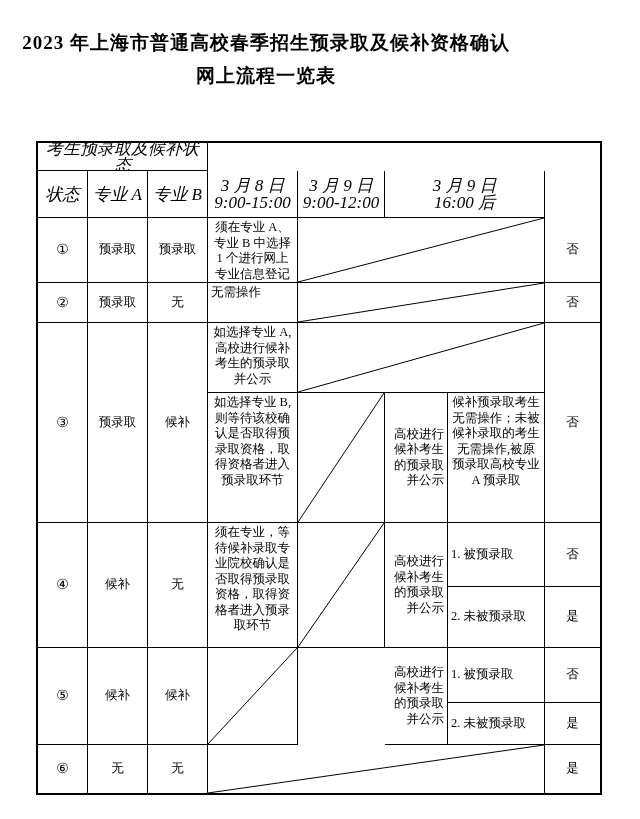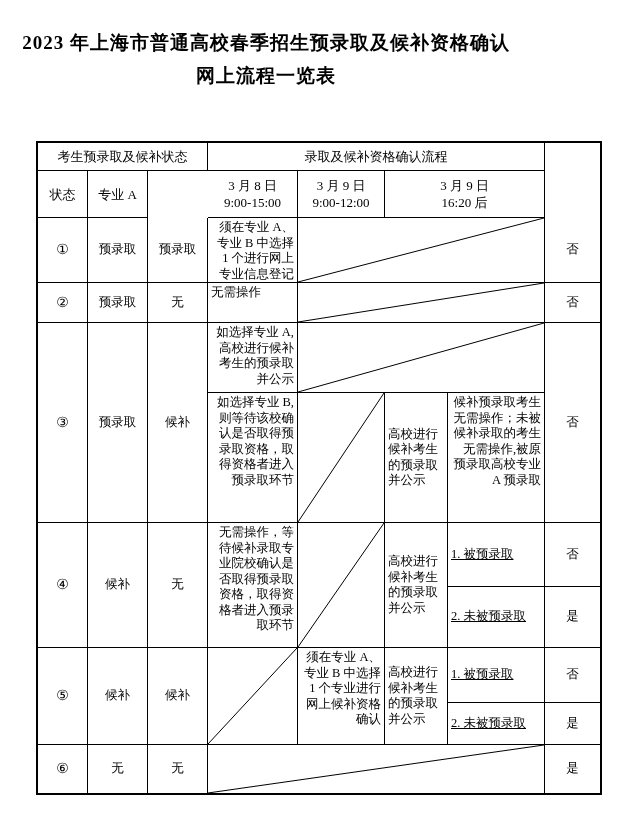--- a/index.html
+++ b/index.html
@@ -37,59 +37,59 @@
     flex-direction: column;
     justify-content: center;
     align-items: center;
     text-align: center;
     border-right: 1px solid #000;
     border-bottom: 1px solid #000;
     padding: 2px 3px;
     overflow: hidden;
     box-sizing: border-box;
   }
-  .p  { justify-content: flex-start; align-items: flex-start; text-align: right; }   
-  .pv { justify-content: center; align-items: flex-start; text-align: left; }       
-  .o  { justify-content: center; align-items: flex-start; text-align: left; text-decoration: underline; }       
+  .p  { justify-content: flex-start; align-items: flex-start; text-align: center; }   
+  .pv { justify-content: center; align-items: flex-start; text-align: right; }       
+  .o  { justify-content: center; align-items: flex-start; text-align: left; }       
   .nr { border-right: none; }
   .nb { border-bottom: none; }
-  .hd { font-size: 13px; line-height: 17px; }
+  .hd { font-size: 17px; line-height: 17px; font-style: italic; }
   .st { font-size: 14px; }
   .blk { display: block; }
 
   .diag { position: absolute; left: 0; top: 0; width: 100%; height: 100%; }
 </style>
 </head>
 <body>
 
 <div class="page">
 
   <div class="title">
     <div>2023 年上海市普通高校春季招生预录取及候补资格确认</div>
     <div>网上流程一览表</div>
   </div>
 
   <div class="table">
 
     <div class="cell hd" style="grid-area:1/1/2/4">考生预录取及候补状态</div>
-    <div class="cell hd" style="grid-area:1/4/2/8">录取及候补资格确认流程</div>
 
     <div class="cell hd" style="grid-area:2/2/3/3">专业 A</div>
     <div class="cell hd" style="grid-area:2/1/3/2">状态</div>
+    <div class="cell hd" style="grid-area:2/3/3/4">专业 B</div>
     <div class="cell hd" style="grid-area:2/4/3/5">
       <span class="blk">3 月 8 日</span>
       <span class="blk">9:00-15:00</span>
     </div>
     <div class="cell hd" style="grid-area:2/5/3/6">
       <span class="blk">3 月 9 日</span>
       <span class="blk">9:00-12:00</span>
     </div>
     <div class="cell hd" style="grid-area:2/6/3/8">
       <span class="blk">3 月 9 日</span>
-      <span class="blk">16:20 后</span>
+      <span class="blk">16:00 后</span>
     </div>
 
     <div class="cell st" style="grid-area:3/1/4/2">①</div>
     <div class="cell" style="grid-area:3/2/4/3">预录取</div>
     <div class="cell" style="grid-area:3/3/4/4">预录取</div>
     <div class="cell p" style="grid-area:3/4/4/5">须在专业 A、专业 B 中选择 1 个进行网上专业信息登记</div>
     <div class="cell" style="grid-area:3/5/4/8">
       <svg class="diag" viewBox="0 0 100 100" preserveAspectRatio="none">
           <line x1="0" y1="100" x2="100" y2="0" stroke="#000" stroke-width="1" vector-effect="non-scaling-stroke"></line>
         </svg>
@@ -122,41 +122,40 @@
           <line x1="0" y1="100" x2="100" y2="0" stroke="#000" stroke-width="1" vector-effect="non-scaling-stroke"></line>
         </svg>
     </div>
     <div class="cell pv" style="grid-area:6/6/7/7">高校进行候补考生的预录取并公示</div>
     <div class="cell p" style="grid-area:6/7/7/8">候补预录取考生无需操作；未被候补录取的考生无需操作,被原预录取高校专业 A 预录取</div>
     <div class="cell nr" style="grid-area:5/8/7/9">否</div>
 
     <div class="cell st" style="grid-area:7/1/9/2">④</div>
     <div class="cell" style="grid-area:7/2/9/3">候补</div>
     <div class="cell" style="grid-area:7/3/9/4">无</div>
-    <div class="cell p" style="grid-area:7/4/9/5">无需操作，等待候补录取专业院校确认是否取得预录取资格，取得资格者进入预录取环节</div>
+    <div class="cell p" style="grid-area:7/4/9/5">须在专业，等待候补录取专业院校确认是否取得预录取资格，取得资格者进入预录取环节</div>
     <div class="cell" style="grid-area:7/5/9/6">
       <svg class="diag" viewBox="0 0 100 100" preserveAspectRatio="none">
           <line x1="0" y1="100" x2="100" y2="0" stroke="#000" stroke-width="1" vector-effect="non-scaling-stroke"></line>
         </svg>
     </div>
     <div class="cell pv" style="grid-area:7/6/9/7">高校进行候补考生的预录取并公示</div>
     <div class="cell o" style="grid-area:7/7/8/8">1. 被预录取</div>
     <div class="cell nr" style="grid-area:7/8/8/9">否</div>
     <div class="cell o" style="grid-area:8/7/9/8">2. 未被预录取</div>
     <div class="cell nr" style="grid-area:8/8/9/9">是</div>
 
     <div class="cell st" style="grid-area:9/1/11/2">⑤</div>
     <div class="cell" style="grid-area:9/2/11/3">候补</div>
     <div class="cell" style="grid-area:9/3/11/4">候补</div>
     <div class="cell" style="grid-area:9/4/11/5">
       <svg class="diag" viewBox="0 0 100 100" preserveAspectRatio="none">
           <line x1="0" y1="100" x2="100" y2="0" stroke="#000" stroke-width="1" vector-effect="non-scaling-stroke"></line>
         </svg>
     </div>
-    <div class="cell p" style="grid-area:9/5/11/6">须在专业 A、专业 B 中选择 1 个专业进行网上候补资格确认</div>
     <div class="cell pv" style="grid-area:9/6/11/7">高校进行候补考生的预录取并公示</div>
     <div class="cell o" style="grid-area:9/7/10/8">1. 被预录取</div>
     <div class="cell nr" style="grid-area:9/8/10/9">否</div>
     <div class="cell o" style="grid-area:10/7/11/8">2. 未被预录取</div>
     <div class="cell nr" style="grid-area:10/8/11/9">是</div>
 
     <div class="cell st nb" style="grid-area:11/1/12/2">⑥</div>
     <div class="cell nb" style="grid-area:11/2/12/3">无</div>
     <div class="cell nb" style="grid-area:11/3/12/4">无</div>
     <div class="cell nb" style="grid-area:11/4/12/8">

